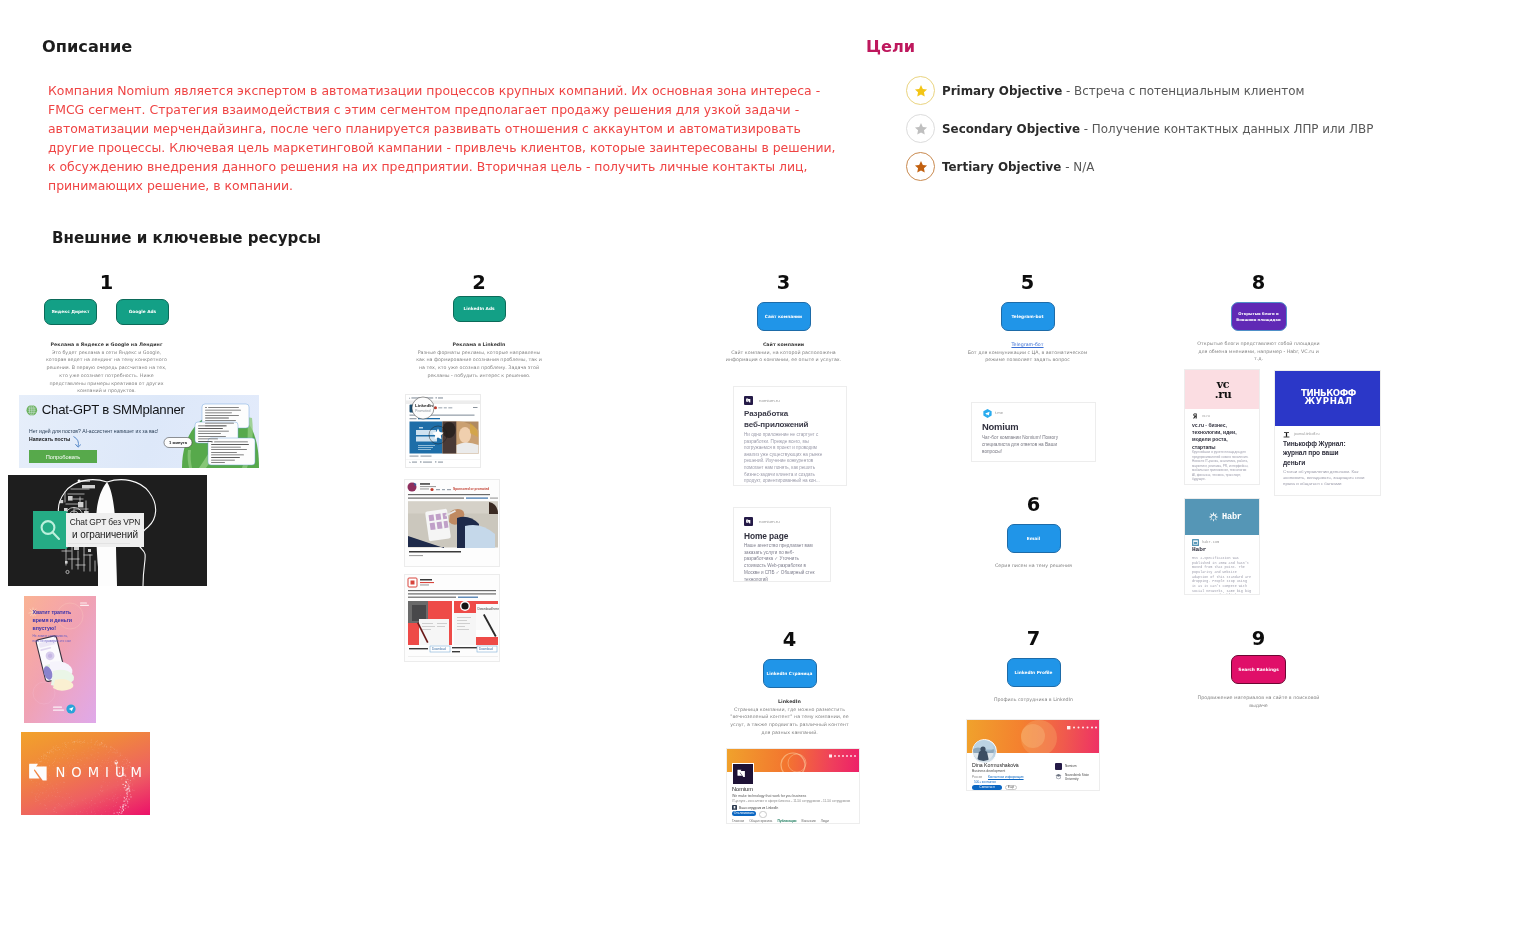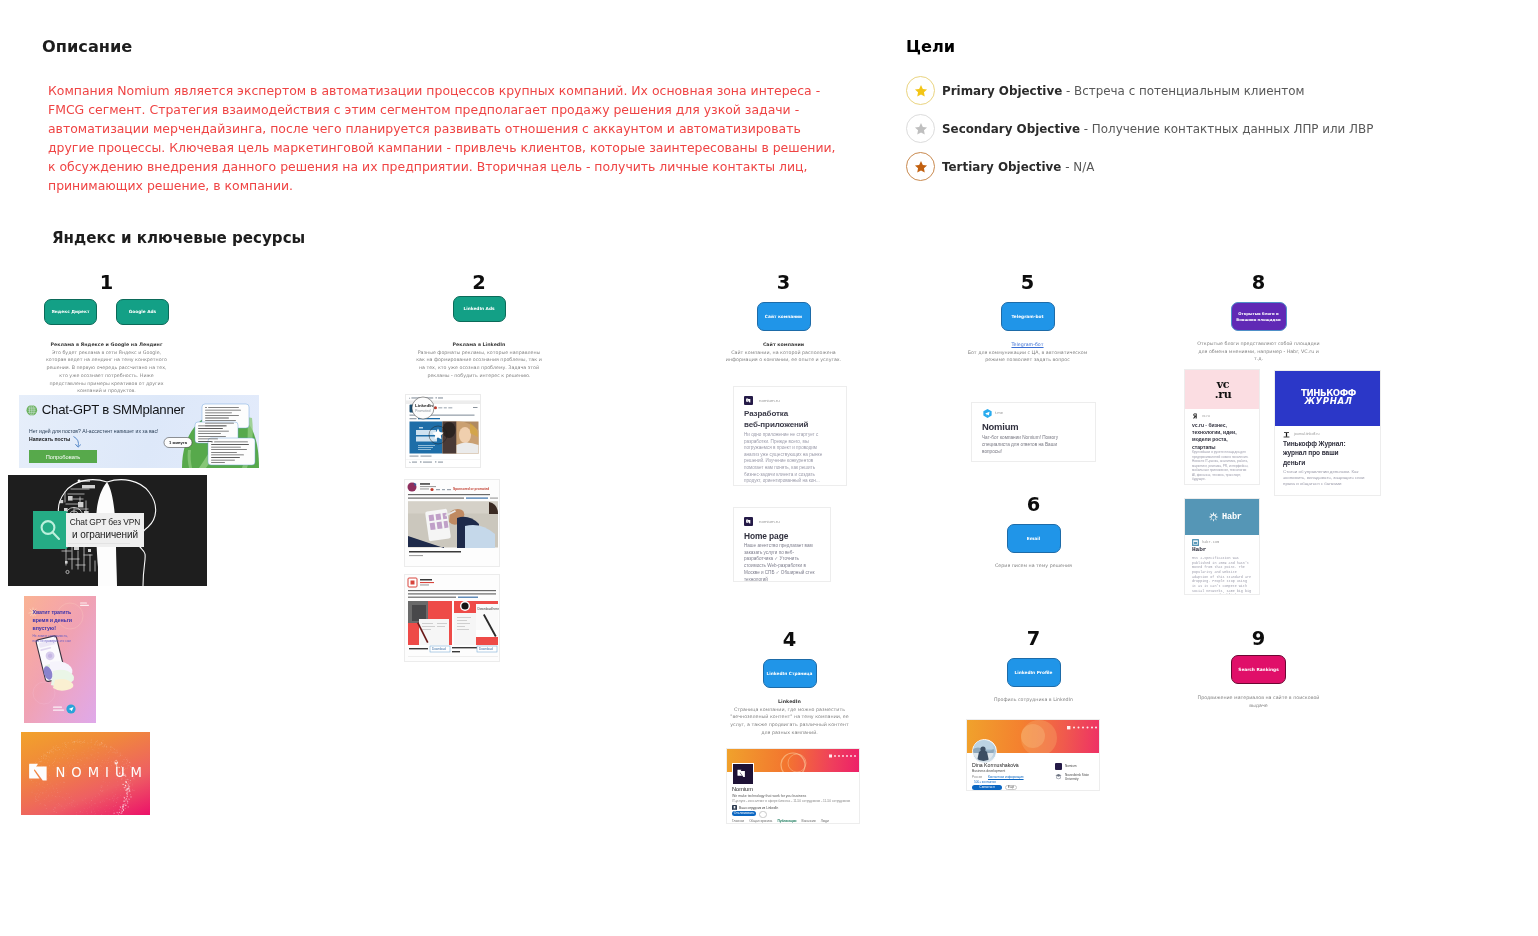--- a/index.html
+++ b/index.html
@@ -5,21 +5,21 @@
   html,body{margin:0;padding:0;}
   body{width:1538px;height:936px;background:#fff;
        font-family:"Liberation Sans",sans-serif;color:#333;overflow:hidden;}
   .page{position:relative;width:1538px;height:936px;}
 
   
   #desc-title{position:absolute;left:42px;top:37px;font-family:"DejaVu Sans",sans-serif;font-size:16.2px;font-weight:bold;color:#1d1d1d;}
   #desc-body{position:absolute;left:48px;top:82px;width:1100px;font-family:"DejaVu Sans",sans-serif;font-size:12.45px;line-height:18.92px;color:#ef4444;white-space:nowrap;}
 
   
-  #goals-title{position:absolute;left:906px;top:37px;font-family:"DejaVu Sans",sans-serif;font-size:16.2px;font-weight:bold;color:#000000;}
+  #goals-title{position:absolute;left:866px;top:37px;font-family:"DejaVu Sans",sans-serif;font-size:16.2px;font-weight:bold;color:#be185d;}
   #goals-list{position:absolute;left:906px;top:76px;}
   .goal{display:flex;align-items:center;height:29px;margin-bottom:9px;}
   .goal-star{width:29px;height:29px;border-radius:50%;flex:none;
        display:flex;align-items:center;justify-content:center;margin-right:7px;box-sizing:border-box;border:1px solid #ddd;}
   .goal-star svg{display:block;}
   .goal-txt{font-family:"DejaVu Sans",sans-serif;font-size:11.9px;color:#585858;white-space:nowrap;}
   .goal-txt b{color:#2b2b2b;font-weight:bold;}
 
   
   #chan-title{position:absolute;left:52px;top:229px;font-family:"DejaVu Sans",sans-serif;font-size:15.1px;font-weight:bold;color:#1d1d1d;}
@@ -82,21 +82,21 @@
     <div class="goal">
       <div class="goal-star" style="border-color:#C98A4F">
         <svg width="16" height="16" viewBox="0 0 24 24" aria-hidden="true">
             <path d="M12 3.1l2.76 5.73 6.3.82-4.62 4.35 1.18 6.25L12 17.2l-5.62 3.05 1.18-6.25-4.62-4.35 6.3-.82z" fill="#C2600F"></path>
           </svg>
       </div>
       <div class="goal-txt"><b>Tertiary Objective</b><span> - </span><span>N/A</span></div>
     </div>
   </div>
 
-  <div id="chan-title">Яндекс и ключевые ресурсы</div>
+  <div id="chan-title">Внешние и ключевые ресурсы</div>
 
   <div class="card" style="left:19px;top:274px;width:175px;">
     <div class="card-num">1</div>
     <div class="btnrow" style="gap:19px;margin-top:7px;">
       <div class="chip green">Яндекс Директ</div>
       <div class="chip green">Google Ads</div>
     </div>
     <div class="card-head" style="margin-top:16px;">Реклама в Яндексе и Google на Лендинг</div>
     <div class="card-desc" style="padding:0 26px;">Это будет реклама в сети Яндекс и Google, которая ведет на лендинг на тему конкретного решения. В первую очередь рассчитано на тех, кто уже осознает потребность. Ниже представлены примеры креативов от других компаний и продуктов.</div>
   </div>
@@ -1598,21 +1598,21 @@
     <div style="position:absolute;left:17px;top:44px;font-size:3.6px;color:#9a9a9a;">vc.ru</div>
     <div style="position:absolute;left:7px;top:52px;width:58px;font-size:5px;font-weight:bold;color:#2f2f3d;line-height:7.2px;">vc.ru - бизнес, технологии, идеи, модели роста, стартапы</div>
     <div style="position:absolute;left:7px;top:80px;width:58px;font-size:3.2px;color:#9b9baa;line-height:4.5px;">Крупнейшая в рунете площадка для предпринимателей нового поколения. Новости IT-рынка, аналитика, работа, маркетинг, реклама, PR, интерфейсы, мобильные приложения, технологии AI, финансы, техника, транспорт, будущее.</div>
   </div>
 
   <div class="thumb" style="left:1274px;top:370px;width:107px;height:126px;border:.5px solid #ededed;box-sizing:border-box;background:#fff;">
     <div style="position:absolute;left:0;top:0;width:107px;height:55px;background:#2b37c8;"></div>
     <div style="position:absolute;left:0;top:18px;width:107px;text-align:center;color:#fff;font-weight:bold;
                 font-size:8.6px;line-height:8.4px;letter-spacing:-.4px;font-family:'DejaVu Sans',sans-serif;">
       <div>ТИНЬКОФФ</div>
-      <div style="letter-spacing:.6px;font-style:italic;">ЖУРНАЛ</div>
+      <div style="letter-spacing:.6px;">ЖУРНАЛ</div>
     </div>
     <svg style="position:absolute;left:8px;top:60px;" width="7" height="7" viewBox="0 0 7 7">
       <path d="M1 1.2h5v.9H4.1v3.7H2.9V2.1H1z" fill="#111"></path>
       <path d="M.6 5.6h5.8v.8H.6z" fill="#111"></path>
     </svg>
     <div style="position:absolute;left:19px;top:61px;font-size:3.6px;color:#9a9a9a;">journal.tinkoff.ru</div>
     <div style="position:absolute;left:8px;top:68px;width:70px;font-size:6.6px;font-weight:bold;color:#2f2f3d;line-height:9.3px;letter-spacing:-.1px;">Тинькофф Журнал: журнал про ваши деньги</div>
     <div style="position:absolute;left:8px;top:98px;width:84px;font-size:4.4px;color:#9b9baa;line-height:6.2px;">Статьи об управлении деньгами. Как экономить, вкладывать, защищать свои права и общаться с банками</div>
   </div>
 

